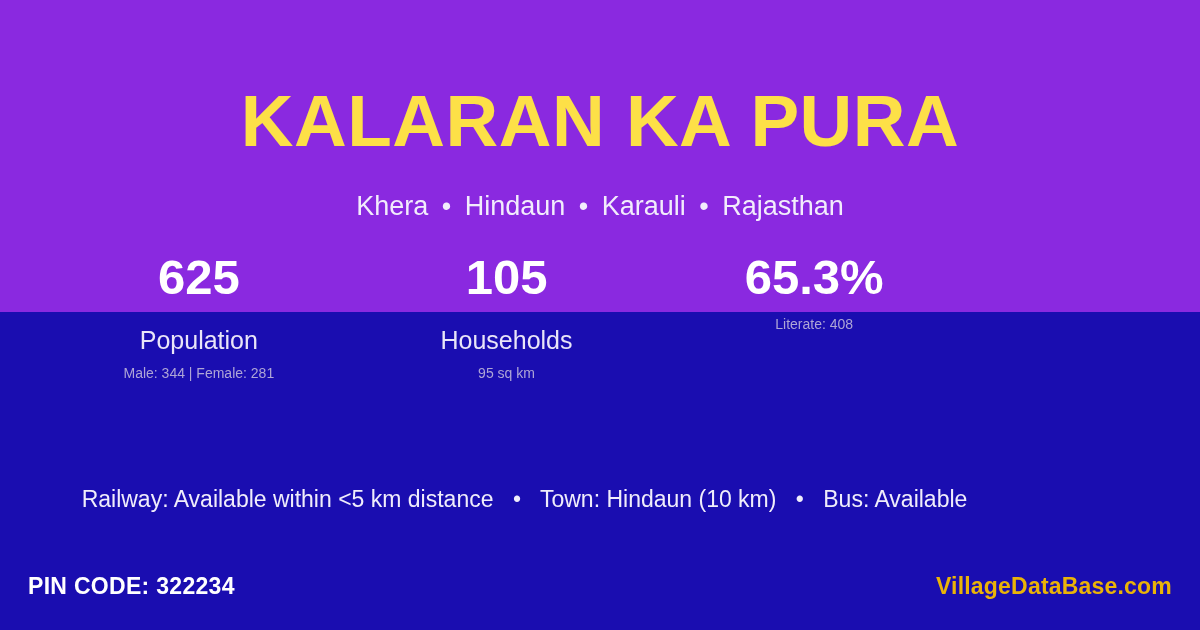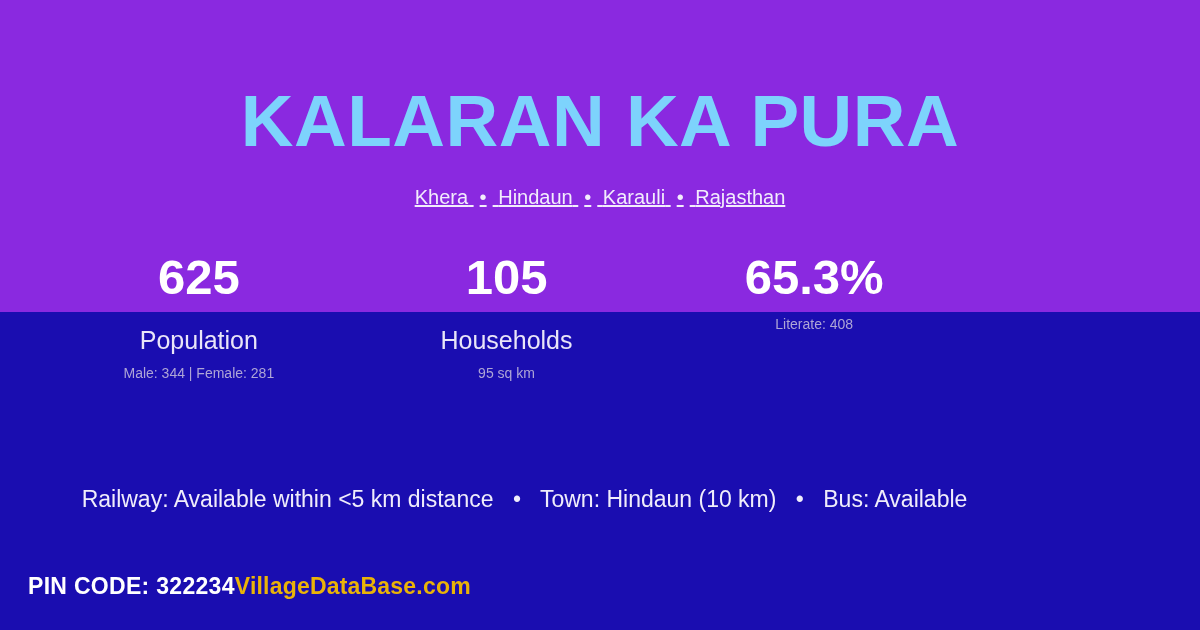--- a/index.html
+++ b/index.html
@@ -49,33 +49,32 @@
     z-index: 5;
   }
 
   .village-title {
     margin: 0;
     padding-top: 84px;
     font-size: 73px;
     line-height: 1.0;
     font-weight: 700;
     letter-spacing: 0.5px;
-    color: #7dd3fc;
+    color: #fde047;
     white-space: nowrap;
   }
 
   .village-subtitle {
-    margin: 6px;
+    margin: 12px;
     padding-top: 24px;
-    font-size: 20px;
+    font-size: 27px;
     line-height: 1.0;
     font-weight: 400;
     color: #F2ECFC;
     white-space: nowrap;
-    text-decoration: underline;
   }
   .village-subtitle .sep {
     padding: 0 6px;
     color: #F2ECFC;
   }
 
   
   .stats-row {
     position: absolute;
     left: 0;
@@ -137,21 +136,21 @@
 
   
   .footer {
     position: absolute;
     left: 0;
     bottom: 0;
     width: 1200px;
     height: 70px;
     display: flex;
     align-items: center;
-    justify-content: flex-start;
+    justify-content: space-between;
     padding: 0 28px 18px 28px;
     z-index: 5;
   }
 
   .pin-code {
     font-size: 23px;
     line-height: 28px;
     font-weight: 700;
     letter-spacing: 0.3px;
     color: #ffffff;

